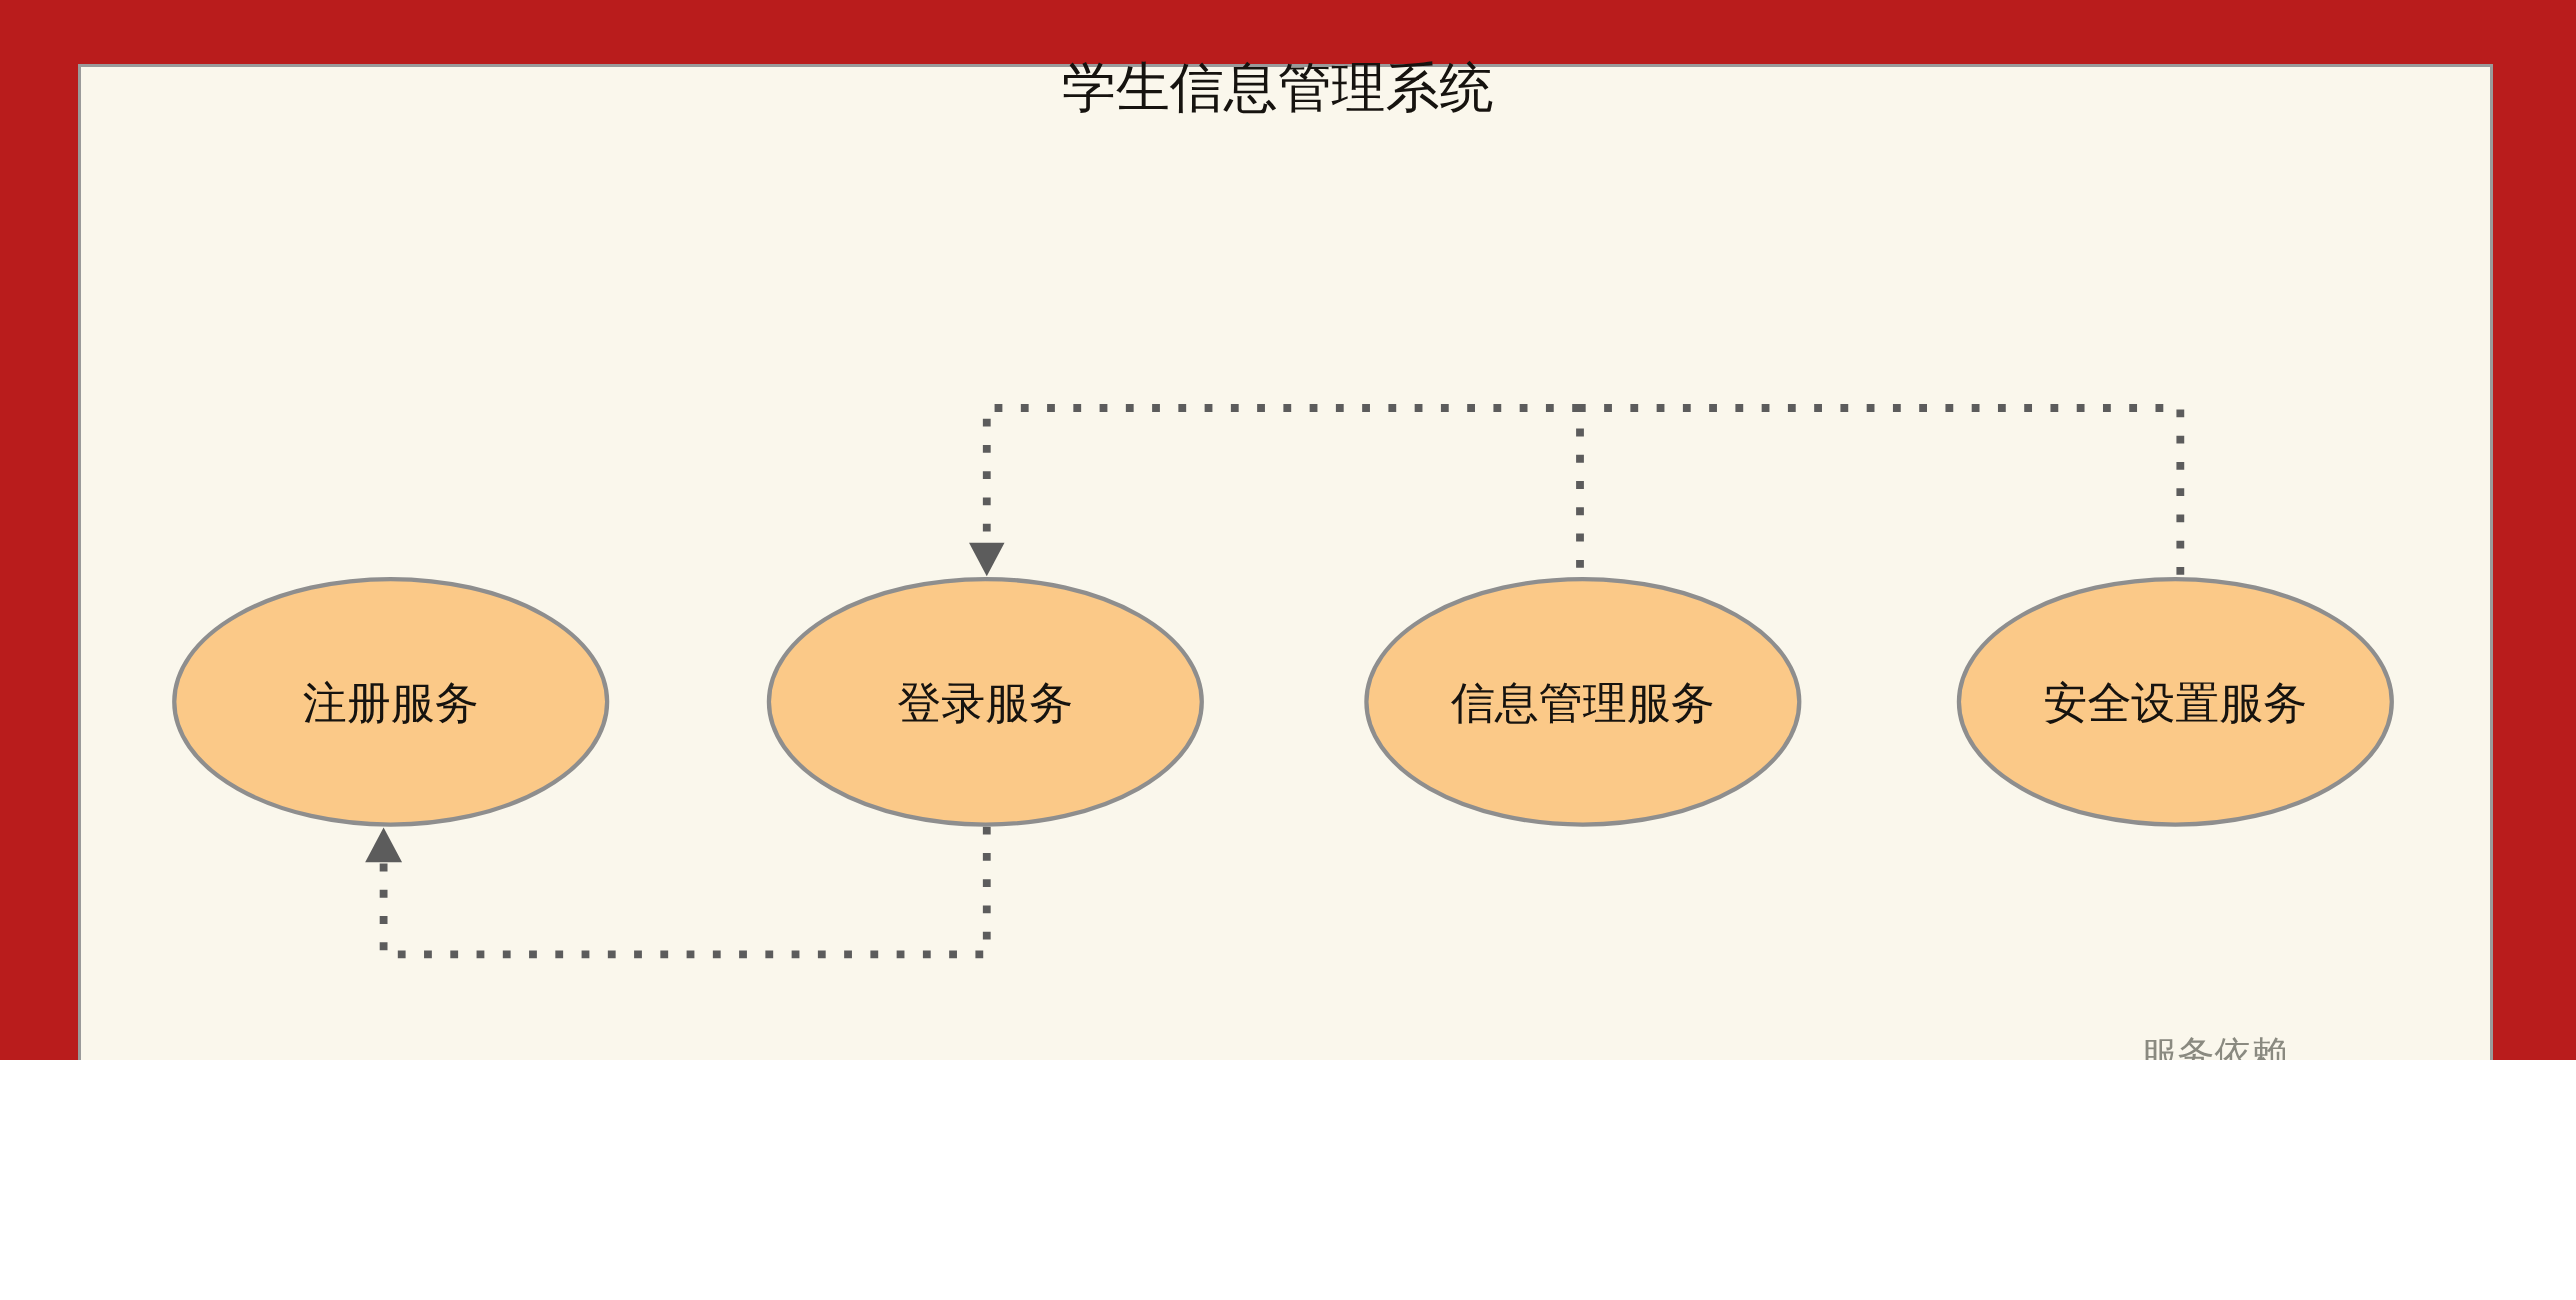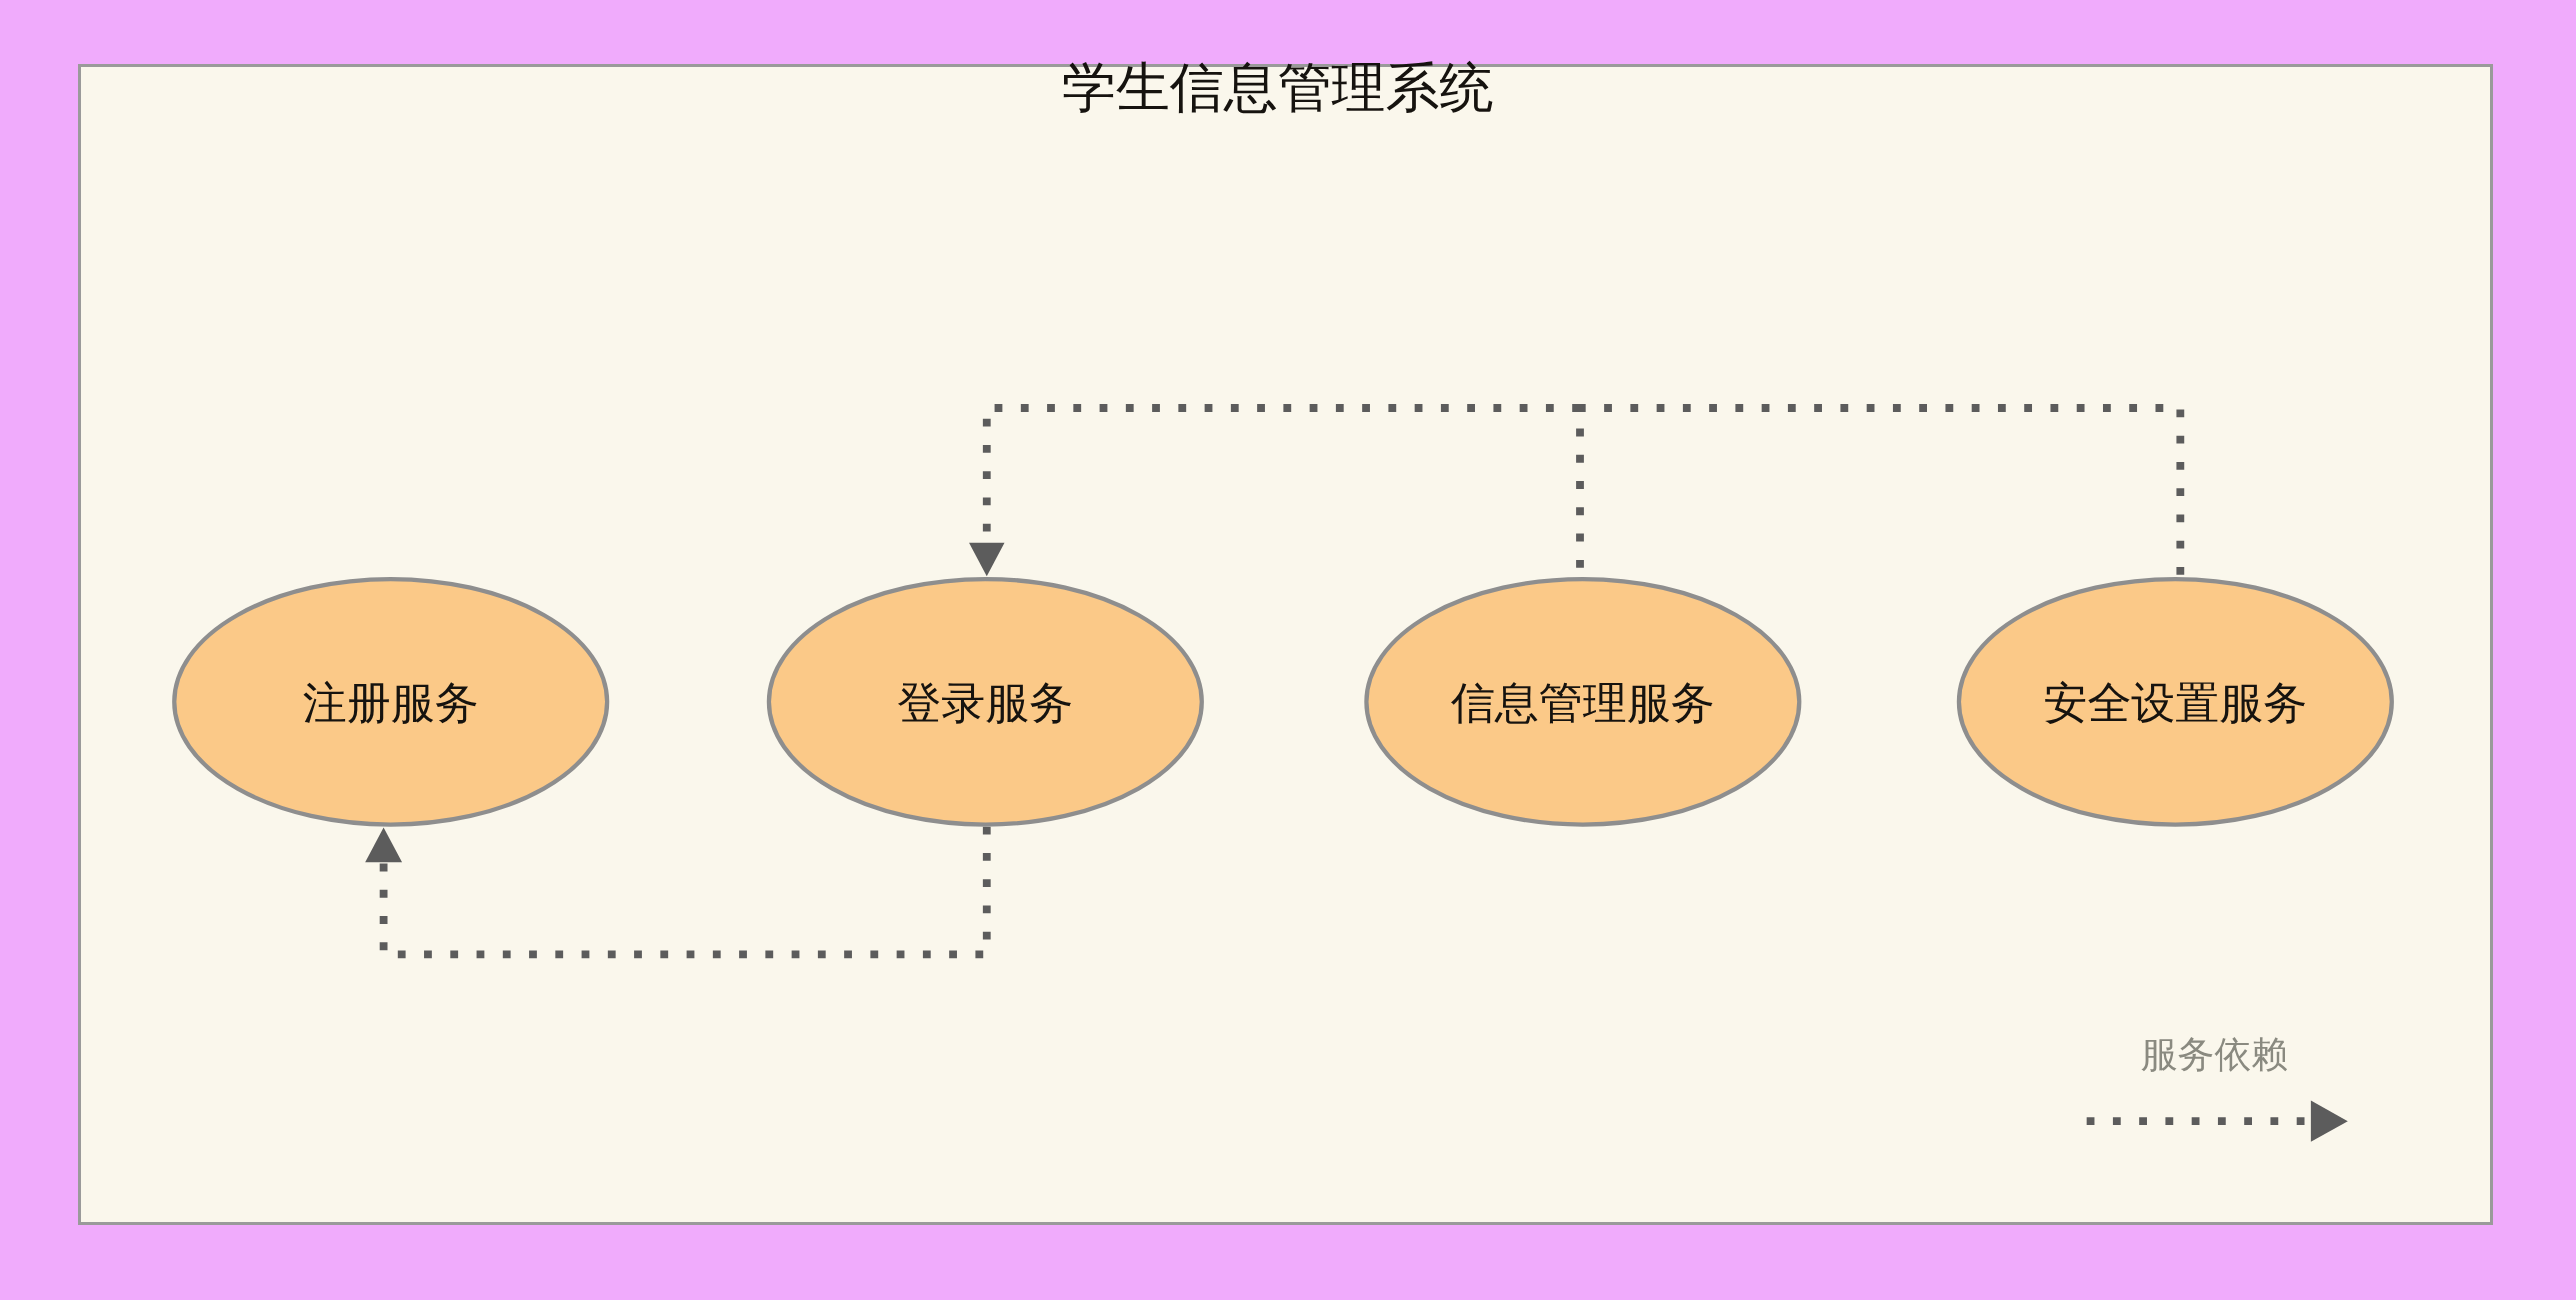--- a/index.html
+++ b/index.html
@@ -3,22 +3,22 @@
 <meta charset="utf-8">
 <style>
   html, body {
     margin: 0;
     padding: 0;
     background: #ffffff;
   }
   #stage {
     position: relative;
     width: 2576px;
-    height: 1300px;
-    background: #f0abfc;
+    height: 1060px;
+    background: #b91c1c;
     font-family: "Liberation Sans", "DejaVu Sans", sans-serif;
     overflow: hidden;
   }
   #frame {
     position: absolute;
     left: 78px;
     top: 64px;
     width: 2415px;
     height: 1161px;
     background: #faf7ec;

